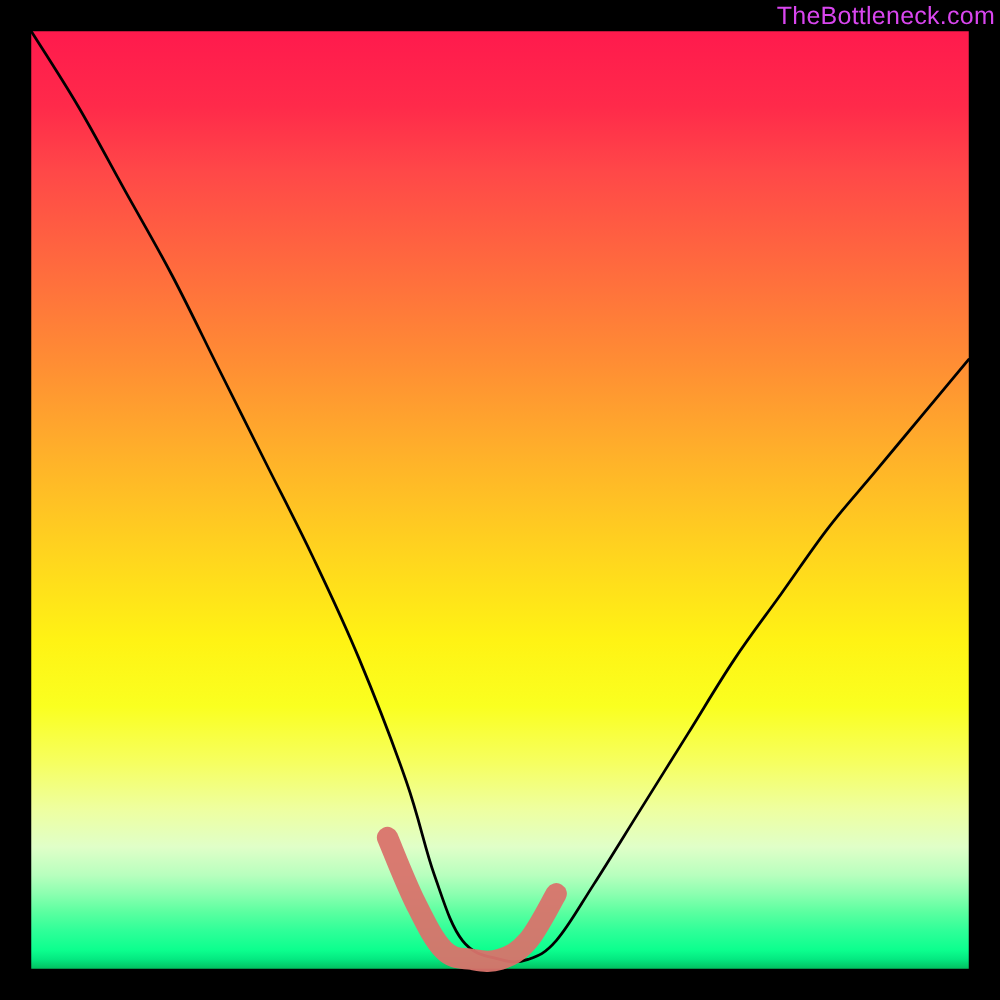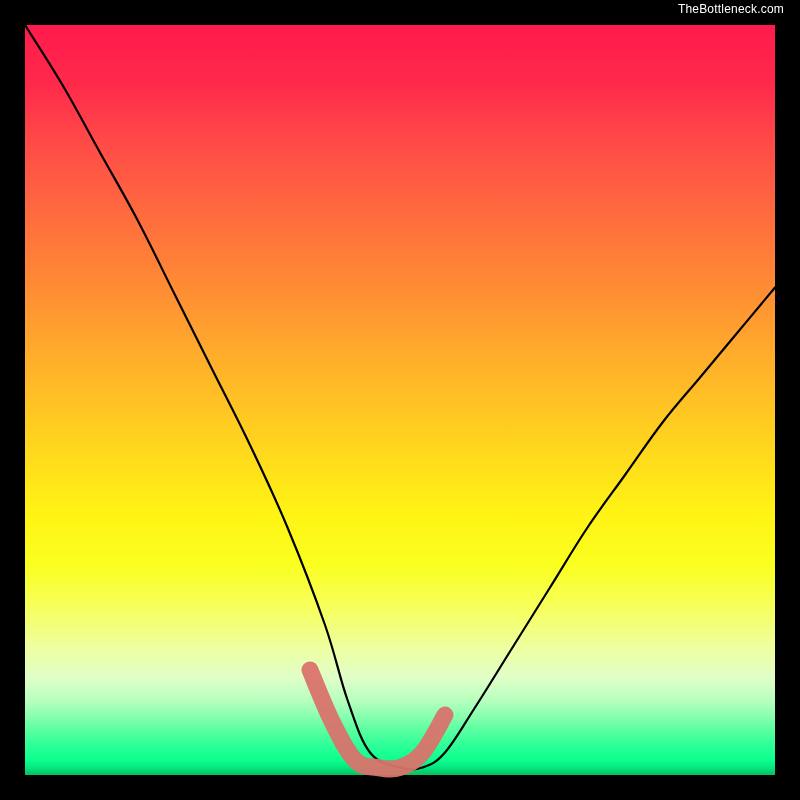--- a/index.html
+++ b/index.html
@@ -50,23 +50,23 @@
       #5affa0 94%,
       #2eff98 96%,
       #0cff8e 98%,
       #04e880 99%,
       #02c060 100%
     );
   }
   .watermark {
     position: absolute;
     top: 2px;
-    right: 16px;
-    color: #ffffff;
-    font-size: 12px;
+    right: 4px;
+    color: #d946ef;
+    font-size: 20px;
     font-weight: 500;
     letter-spacing: 0.2px;
     user-select: none;
   }
   svg.curve {
     position: absolute;
     left: 0;
     top: 0;
     width: 750px;
     height: 750px;

